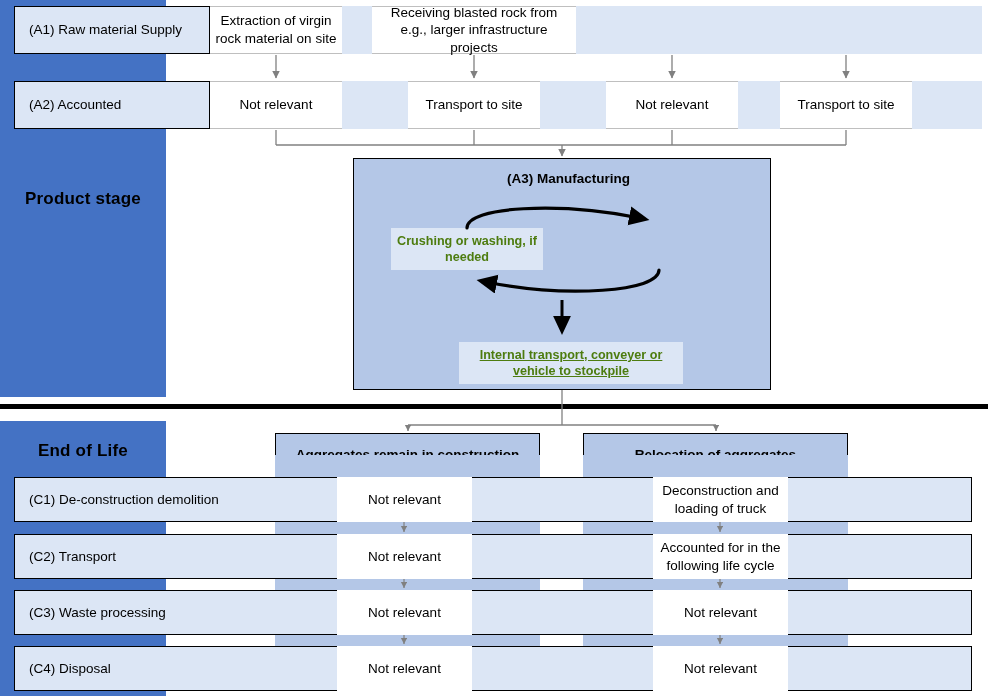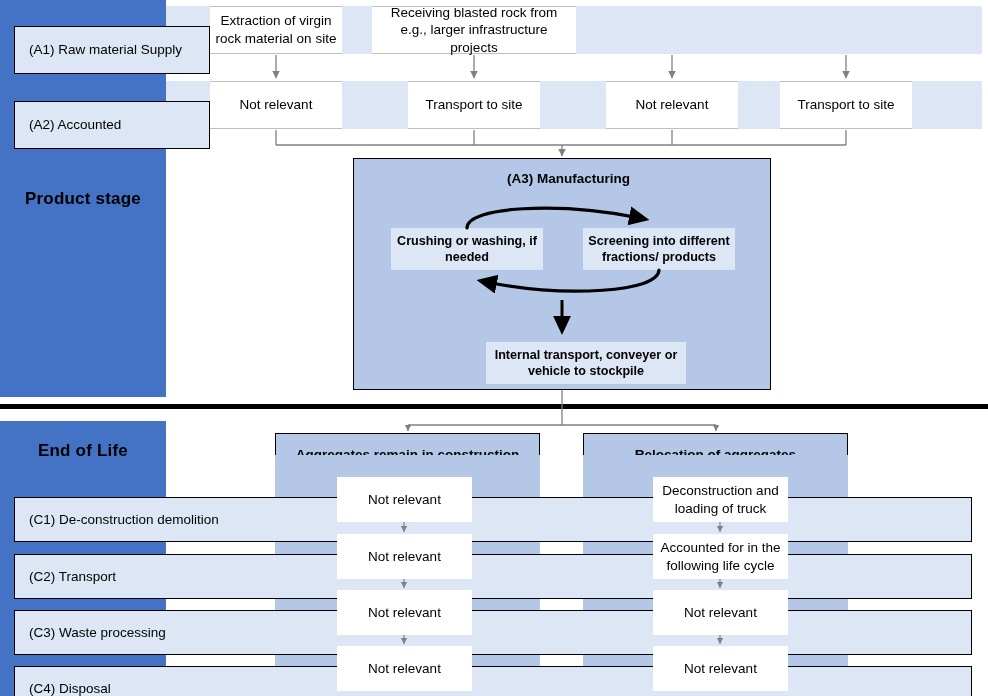--- a/index.html
+++ b/index.html
@@ -13,21 +13,21 @@
   .stagelabel{
     display:flex;align-items:center;justify-content:center;
     color:#000000;font-weight:bold;font-size:17px;letter-spacing:.2px;
     text-align:center;
   }
 
   
   .rowlabel{
     background:#dce6f5;border:1.6px solid #000;
     display:flex;align-items:center;
-    padding-left:14px;font-size:13.5px;color:#000;line-height:1.28;margin-top:20px;
+    padding-left:14px;font-size:13.5px;color:#000;line-height:1.28;
   }
 
   
   .band{background:#dce6f5;}
   .band-dark{background:#b4c7e7;}
 
   
   .cellwhite{
     background:#ffffff;
     display:flex;align-items:center;justify-content:center;
@@ -40,21 +40,21 @@
 
   
   .a3box{background:#b4c7e7;border:1.6px solid #000;}
   .a3title{
     position:absolute;left:0;right:0;top:12px;text-align:center;
     font-weight:bold;font-size:13.5px;color:#000;padding-left:13px;
   }
   .innerbox{
     background:#dce6f5;
     display:flex;align-items:center;justify-content:center;
-    text-align:center;font-weight:bold;font-size:12.6px;color:#000000;line-height:1.28;
+    text-align:center;font-weight:bold;font-size:12.6px;color:#4d7c0f;line-height:1.28;
     padding:0 4px;
   }
 
   
   .scenbox{
     background:#b4c7e7;border:1.6px solid #000;
     display:flex;align-items:center;justify-content:center;
     text-align:center;font-weight:bold;font-size:13.5px;color:#000;line-height:1.3;
   }
 
@@ -88,23 +88,22 @@
   <div class="abs rowlabel" style="left:14px;top:81px;width:196px;height:48px;">
     <span>(A2) Accounted</span>
   </div>
 
   <div class="abs a3box" style="left:353px;top:158px;width:418px;height:232px;">
     <div class="a3title">(A3) Manufacturing</div>
   </div>
 
   <div class="abs innerbox" style="left:391px;top:228px;width:152px;height:42px;">Crushing or washing, if needed</div>
 
-  <div class="abs innerbox" style="left:583px;top:228px;width:152px;height:42px;">Screening into different fractions/ products</div>
-
-  <div class="abs innerbox" style="left:486px;top:342px;width:200px;height:42px;">Internal transport, conveyer or vehicle to stockpile</div>
+
+  <div class="abs innerbox" style="left:459px;top:342px;width:224px;height:42px;text-decoration:underline;">Internal transport, conveyer or vehicle to stockpile</div>
 
   <div class="abs divider" style="left:0px;top:404px;width:988px;height:5px;"></div>
 
   <div class="abs stagecol stagelabel" style="left:0px;top:421px;width:166px;height:275px;">
     <span style="position:absolute;left:0;right:0;top:20px;">End of Life</span>
   </div>
 
   <div class="abs scenbox" style="left:275px;top:433px;width:265px;height:44px;">Aggregates remain in construction</div>
   <div class="abs scenbox" style="left:583px;top:433px;width:265px;height:44px;">Relocation of aggregates</div>
 

